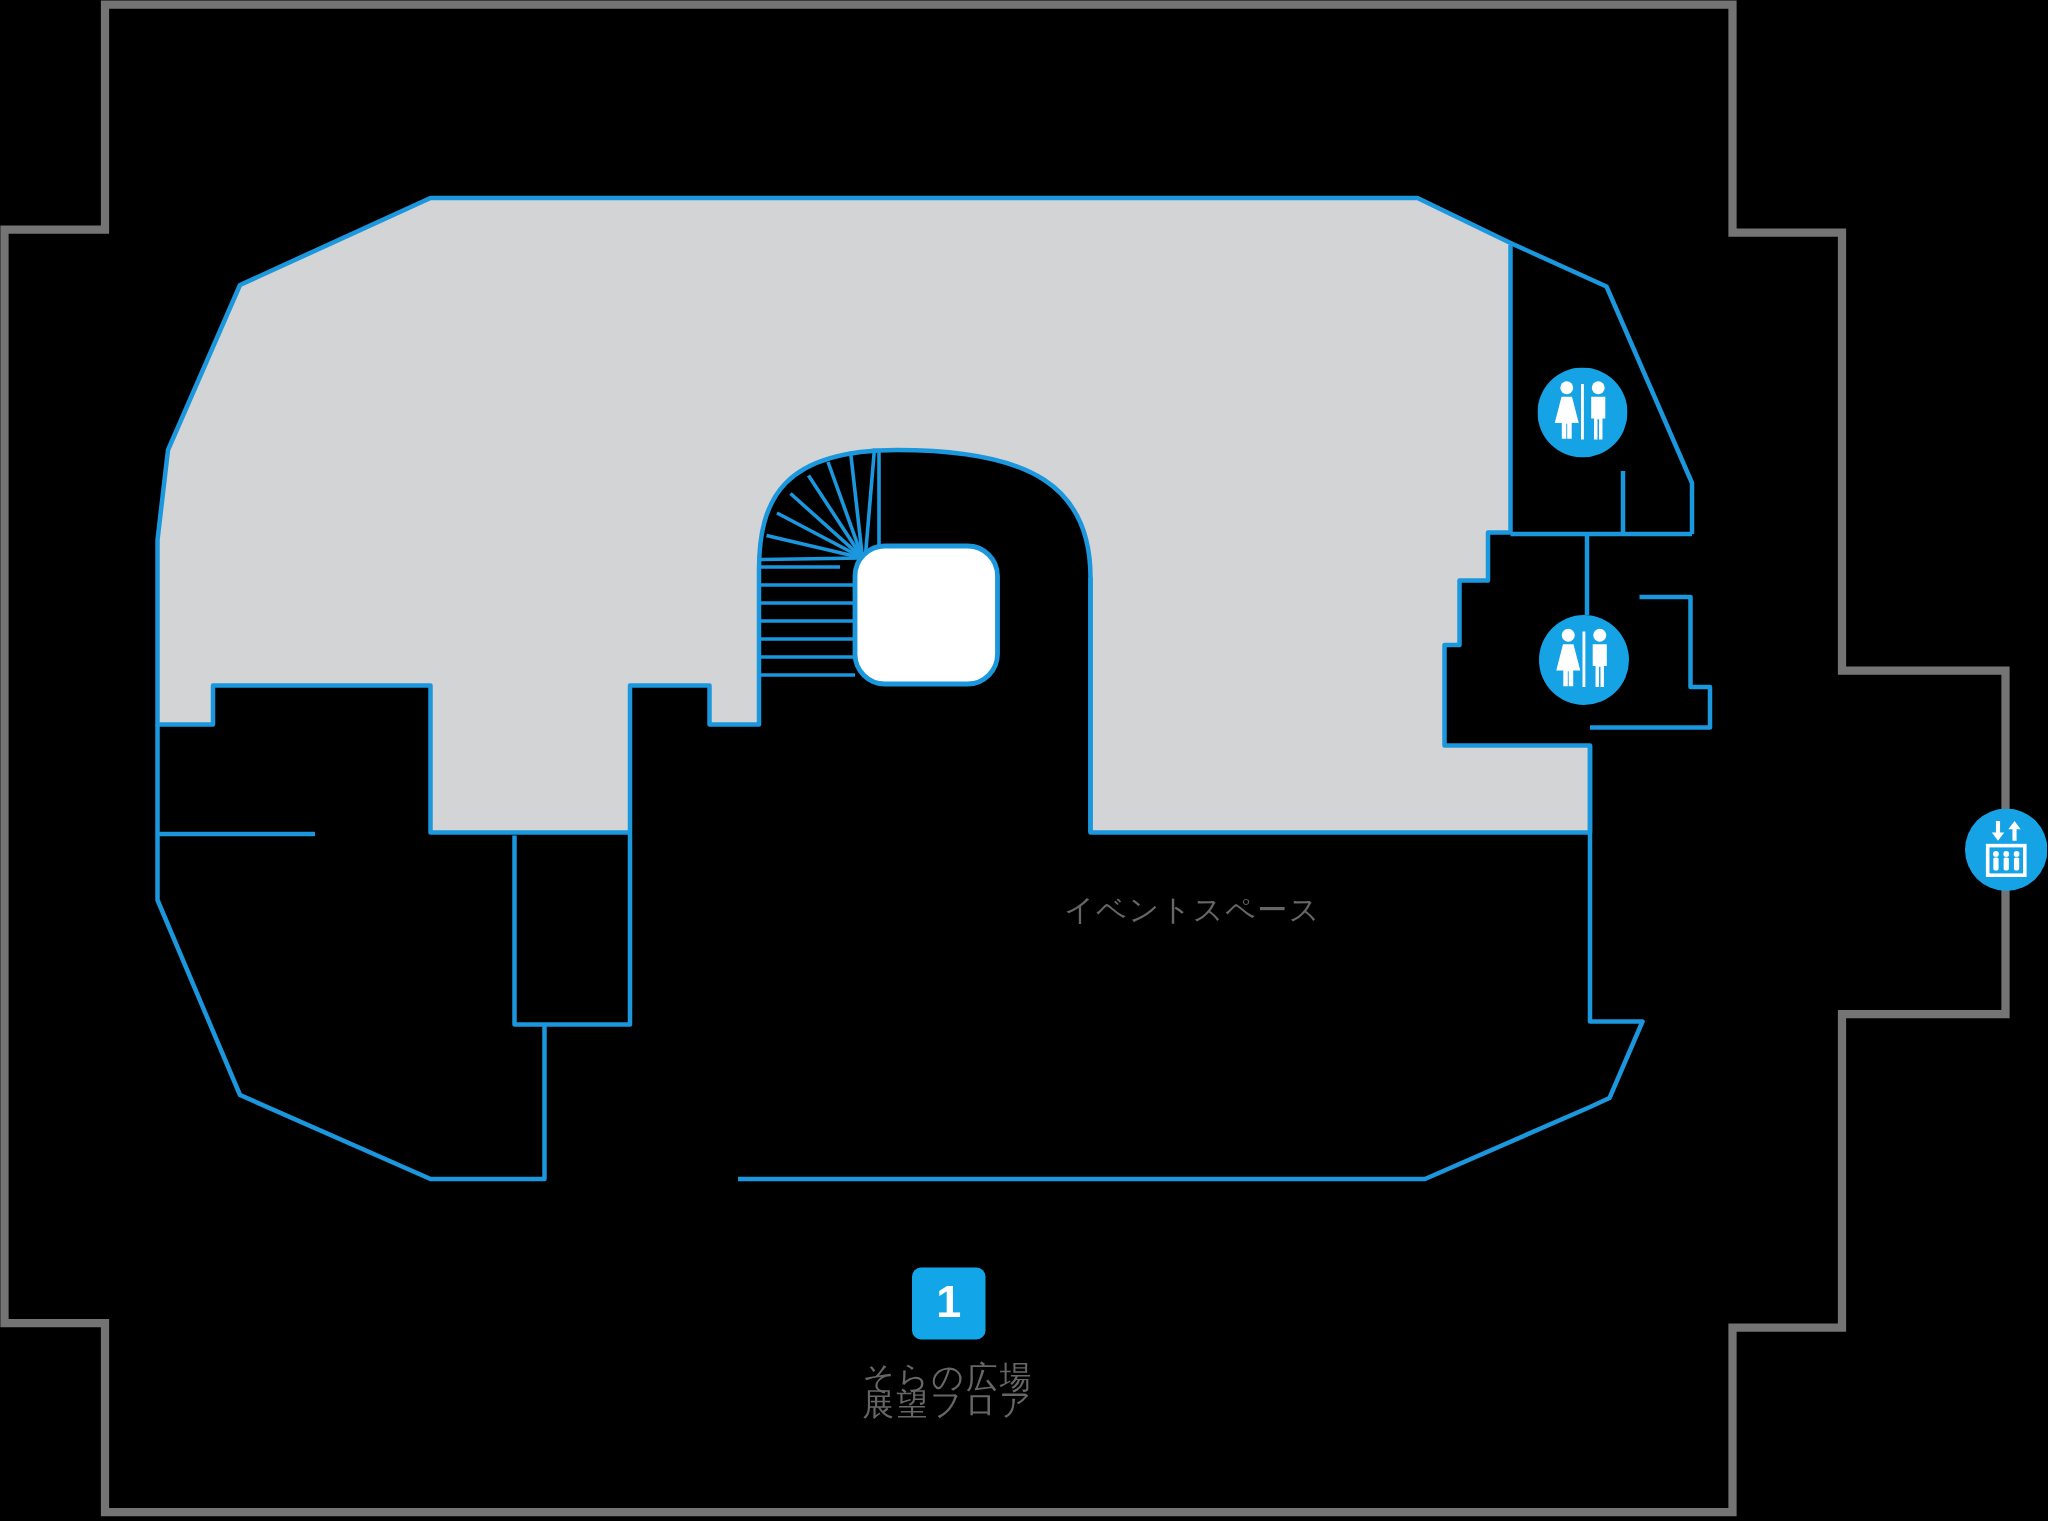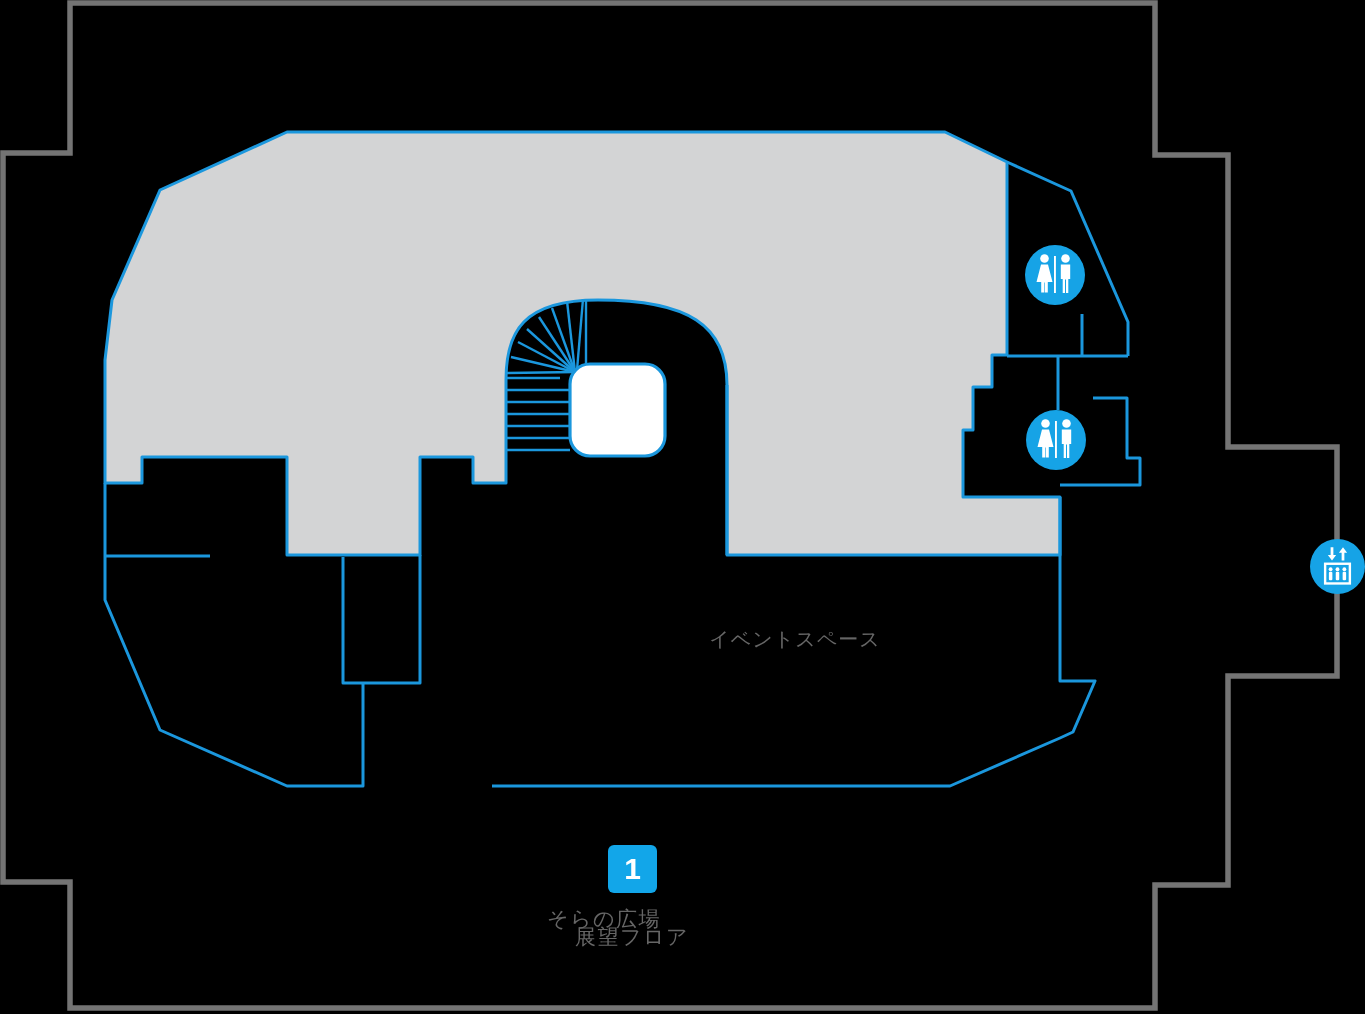--- a/index.html
+++ b/index.html
@@ -119,21 +119,21 @@
       <path d="M105,556 H210"></path>
       <path d="M492,786 H950 L1060,738 L1073,732 L1095,681 H1060 V497"></path>
       <path d="M727,385 V555"></path>
     </g>
 
     <use href="#restroom" x="1025" y="245" width="60" height="60"></use>
     <use href="#restroom" x="1026" y="410" width="60" height="60"></use>
     <use href="#elevator" x="1310" y="539" width="55" height="55"></use>
   </svg>
 
-  <div class="label" style="left:695px;top:628px;width:200px;">イベントスペース</div>
+  <div class="label" style="left:695px;top:596px;width:200px;">イベントスペース</div>
 
   <div class="marker">
     <span>1</span>
   </div>
 
-  <div class="label legend-label" style="left:504px;top:907px;width:200px;">そらの広場</div>
+  <div class="label legend-label" style="left:532px;top:907px;width:200px;">そらの広場</div>
   <div class="label legend-label" style="left:532px;top:925px;width:200px;">展望フロア</div>
 </div>
 
 </body></html>

